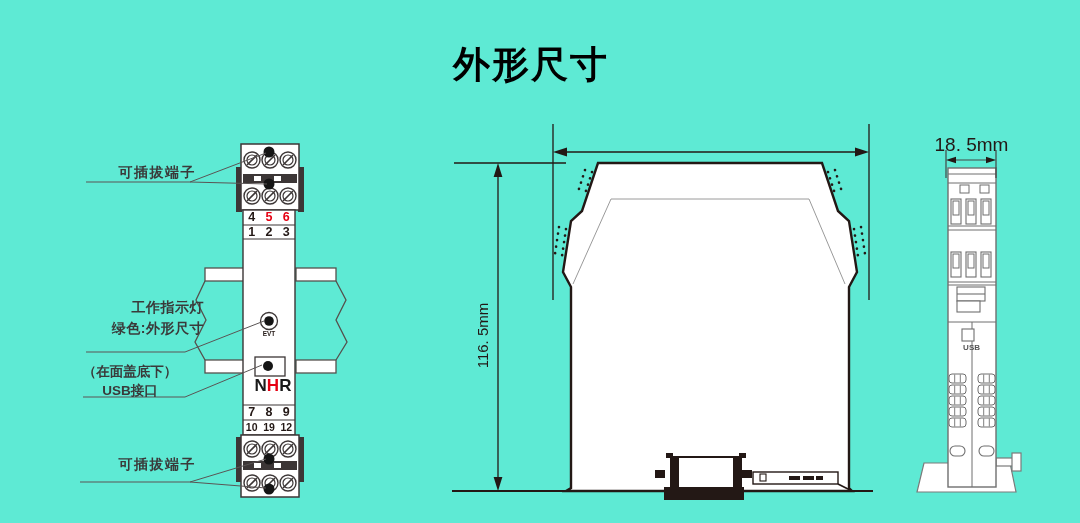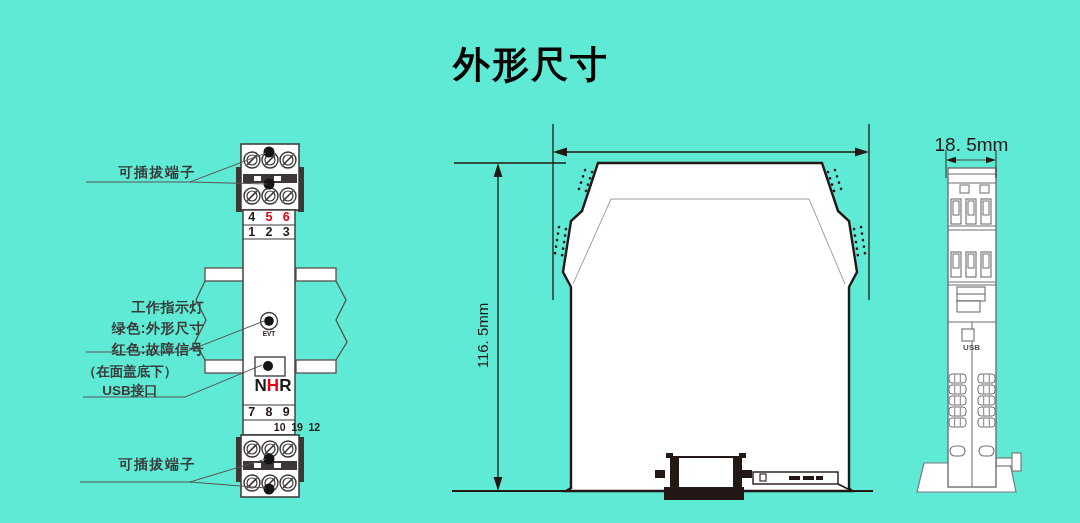--- a/index.html
+++ b/index.html
@@ -9,21 +9,21 @@
   .t{position:absolute;white-space:nowrap;}
   .title{left:431px;top:40px;width:200px;text-align:center;font-size:37px;font-weight:700;
          letter-spacing:2px;color:#000;}
   .zh{font-weight:700;color:#3a3a3a;text-align:right;}
   .lbl-top-term{left:84px;top:164px;width:112px;font-size:14px;letter-spacing:1.5px;}
   .indicator{left:84px;top:297px;width:120px;font-size:14px;line-height:21px;letter-spacing:.5px;}
   .usb-lbl{left:69px;top:362px;width:122px;text-align:center;font-size:13.5px;line-height:19px;}
   .lbl-bot-term{left:84px;top:456px;width:112px;font-size:14px;letter-spacing:1.5px;}
   .num-row{left:243px;width:52px;height:15px;display:flex;justify-content:space-around;
            align-items:center;font-weight:700;font-size:12.5px;color:#231815;}
-  .num-row.small{font-size:10.5px;padding-left:28px;}
+  .num-row.small{font-size:10.5px;}
   .num-red{color:#e60012;}
   .evt{left:256px;top:330px;width:26px;text-align:center;font-size:6.5px;font-weight:700;color:#231815;}
   .nhr{left:243px;top:376px;width:60px;text-align:center;font-size:17px;font-weight:800;color:#1a1a1a;}
   .nhr .h{color:#e60012;}
   .dim{color:#231815;text-align:center;}
   .dim-109{left:641px;top:129px;width:140px;font-size:17px;}
   .dim-1165{left:432px;top:327px;width:100px;font-size:15px;transform:rotate(-90deg);}
   .dim-185{left:924px;top:134px;width:95px;font-size:19px;}
   .usb-r{left:950px;top:343px;width:30px;text-align:right;font-size:8px;font-weight:600;color:#555;}
 </style>
@@ -229,21 +229,20 @@
     </g>
   </svg>
 
   <div class="t title">外形尺寸</div>
 
   <div class="t zh lbl-top-term">可插拔端子</div>
 
   <div class="t zh indicator">
     <div>工作指示灯</div>
     <div>绿色:外形尺寸</div>
-    <div>红色:故障信号</div>
   </div>
 
   <div class="t zh usb-lbl">
     <div>（在面盖底下）</div>
     <div>USB接口</div>
   </div>
 
   <div class="t zh lbl-bot-term">可插拔端子</div>
 
   <div class="t num-row" style="top:209px">

